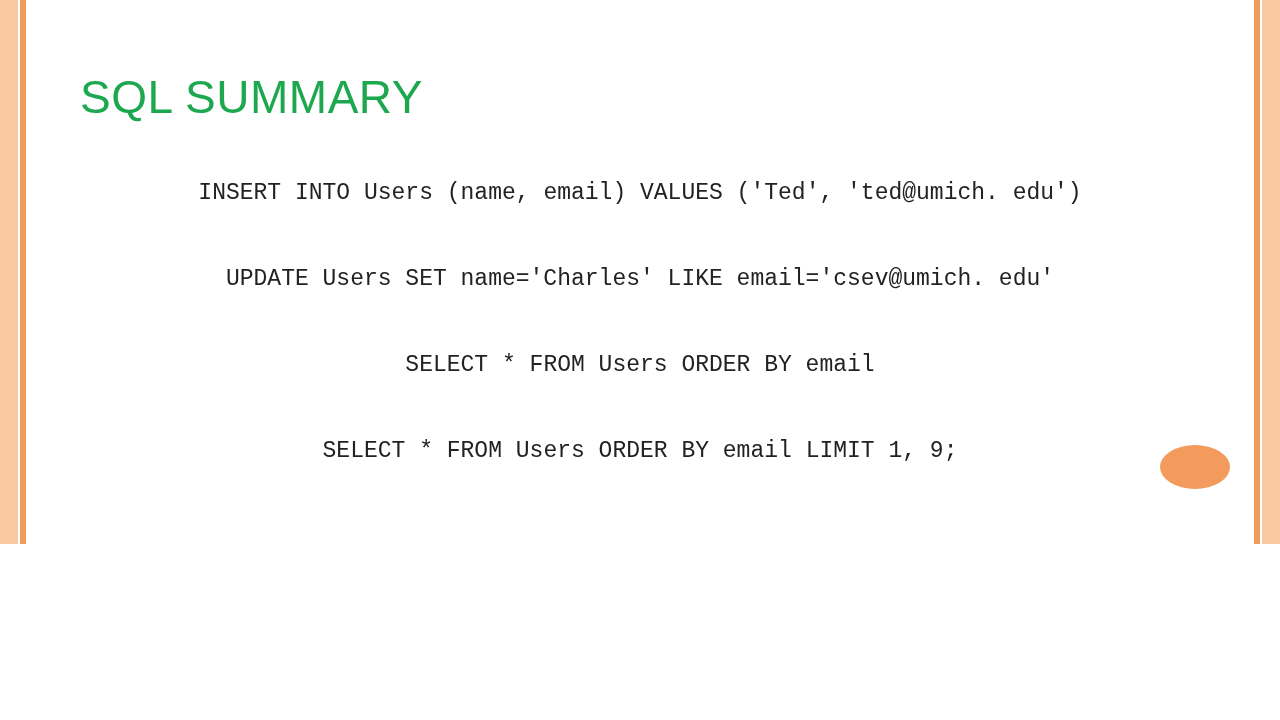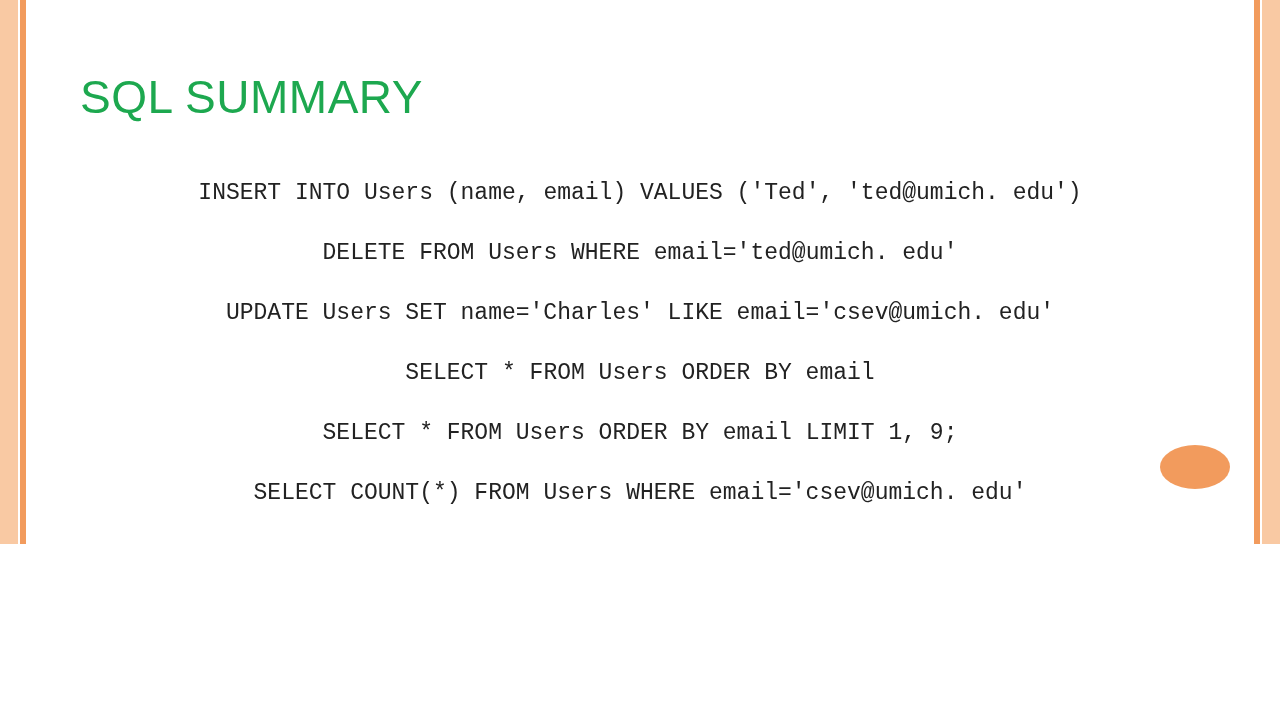--- a/index.html
+++ b/index.html
@@ -33,21 +33,21 @@
     font-weight: 400;
     letter-spacing: 0.5px;
   }
   .body {
     position: absolute;
     top: 180px;
     left: 60px; right: 60px; bottom: 20px;
     display: flex;
     flex-direction: column;
     justify-content: flex-start;
-    gap: 34px;
+    gap: 60px;
   }
   .sql-line {
     font-family: "Courier New", Courier, monospace;
     font-size: 23px;
     color: #222;
     text-align: center;
     white-space: nowrap;
   }
   .decor-ellipse {
     position: absolute;
@@ -63,21 +63,19 @@
 <div class="slide">
   <div class="edge-outer-left"></div>
   <div class="edge-inner-left"></div>
   <div class="edge-outer-right"></div>
   <div class="edge-inner-right"></div>
 
   <div class="title">SQL SUMMARY</div>
 
   <div class="body">
     <div class="sql-line">INSERT INTO Users (name, email) VALUES ('Ted', 'ted@umich. edu')</div>
-    <div class="sql-line">DELETE FROM Users WHERE email='ted@umich. edu'</div>
     <div class="sql-line">UPDATE Users SET name='Charles' LIKE email='csev@umich. edu'</div>
     <div class="sql-line">SELECT * FROM Users ORDER BY email</div>
     <div class="sql-line">SELECT * FROM Users ORDER BY email LIMIT 1, 9;</div>
-    <div class="sql-line">SELECT COUNT(*) FROM Users WHERE email='csev@umich. edu'</div>
   </div>
 
   <div class="decor-ellipse"></div>
 </div>
 
 </body></html>

